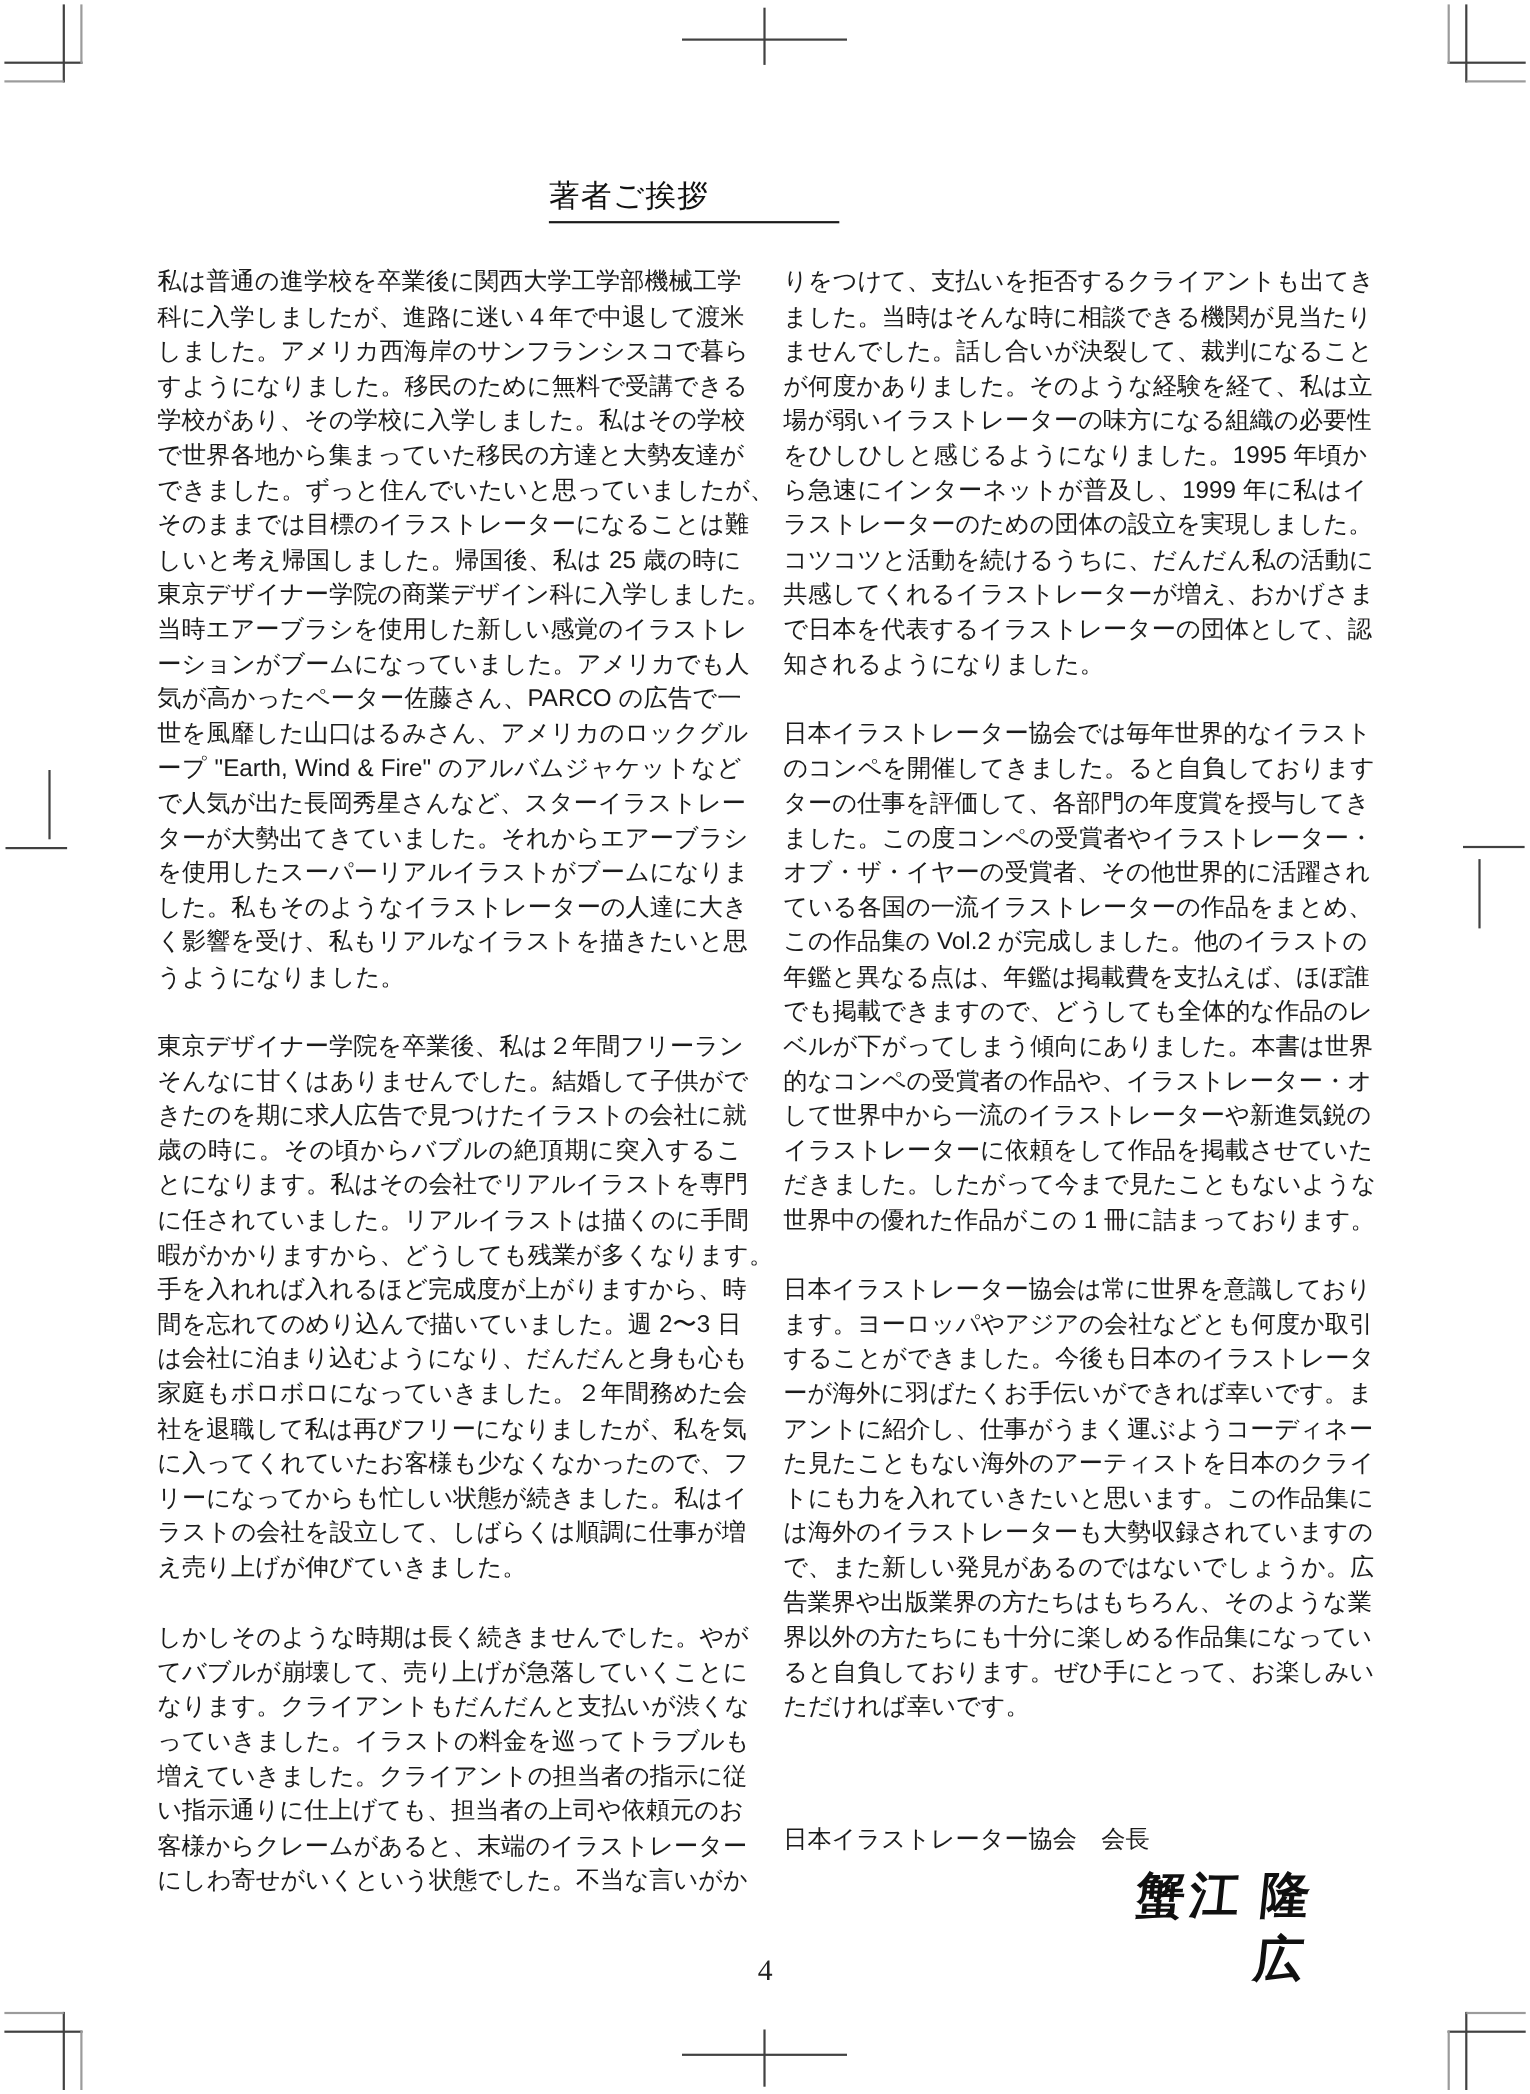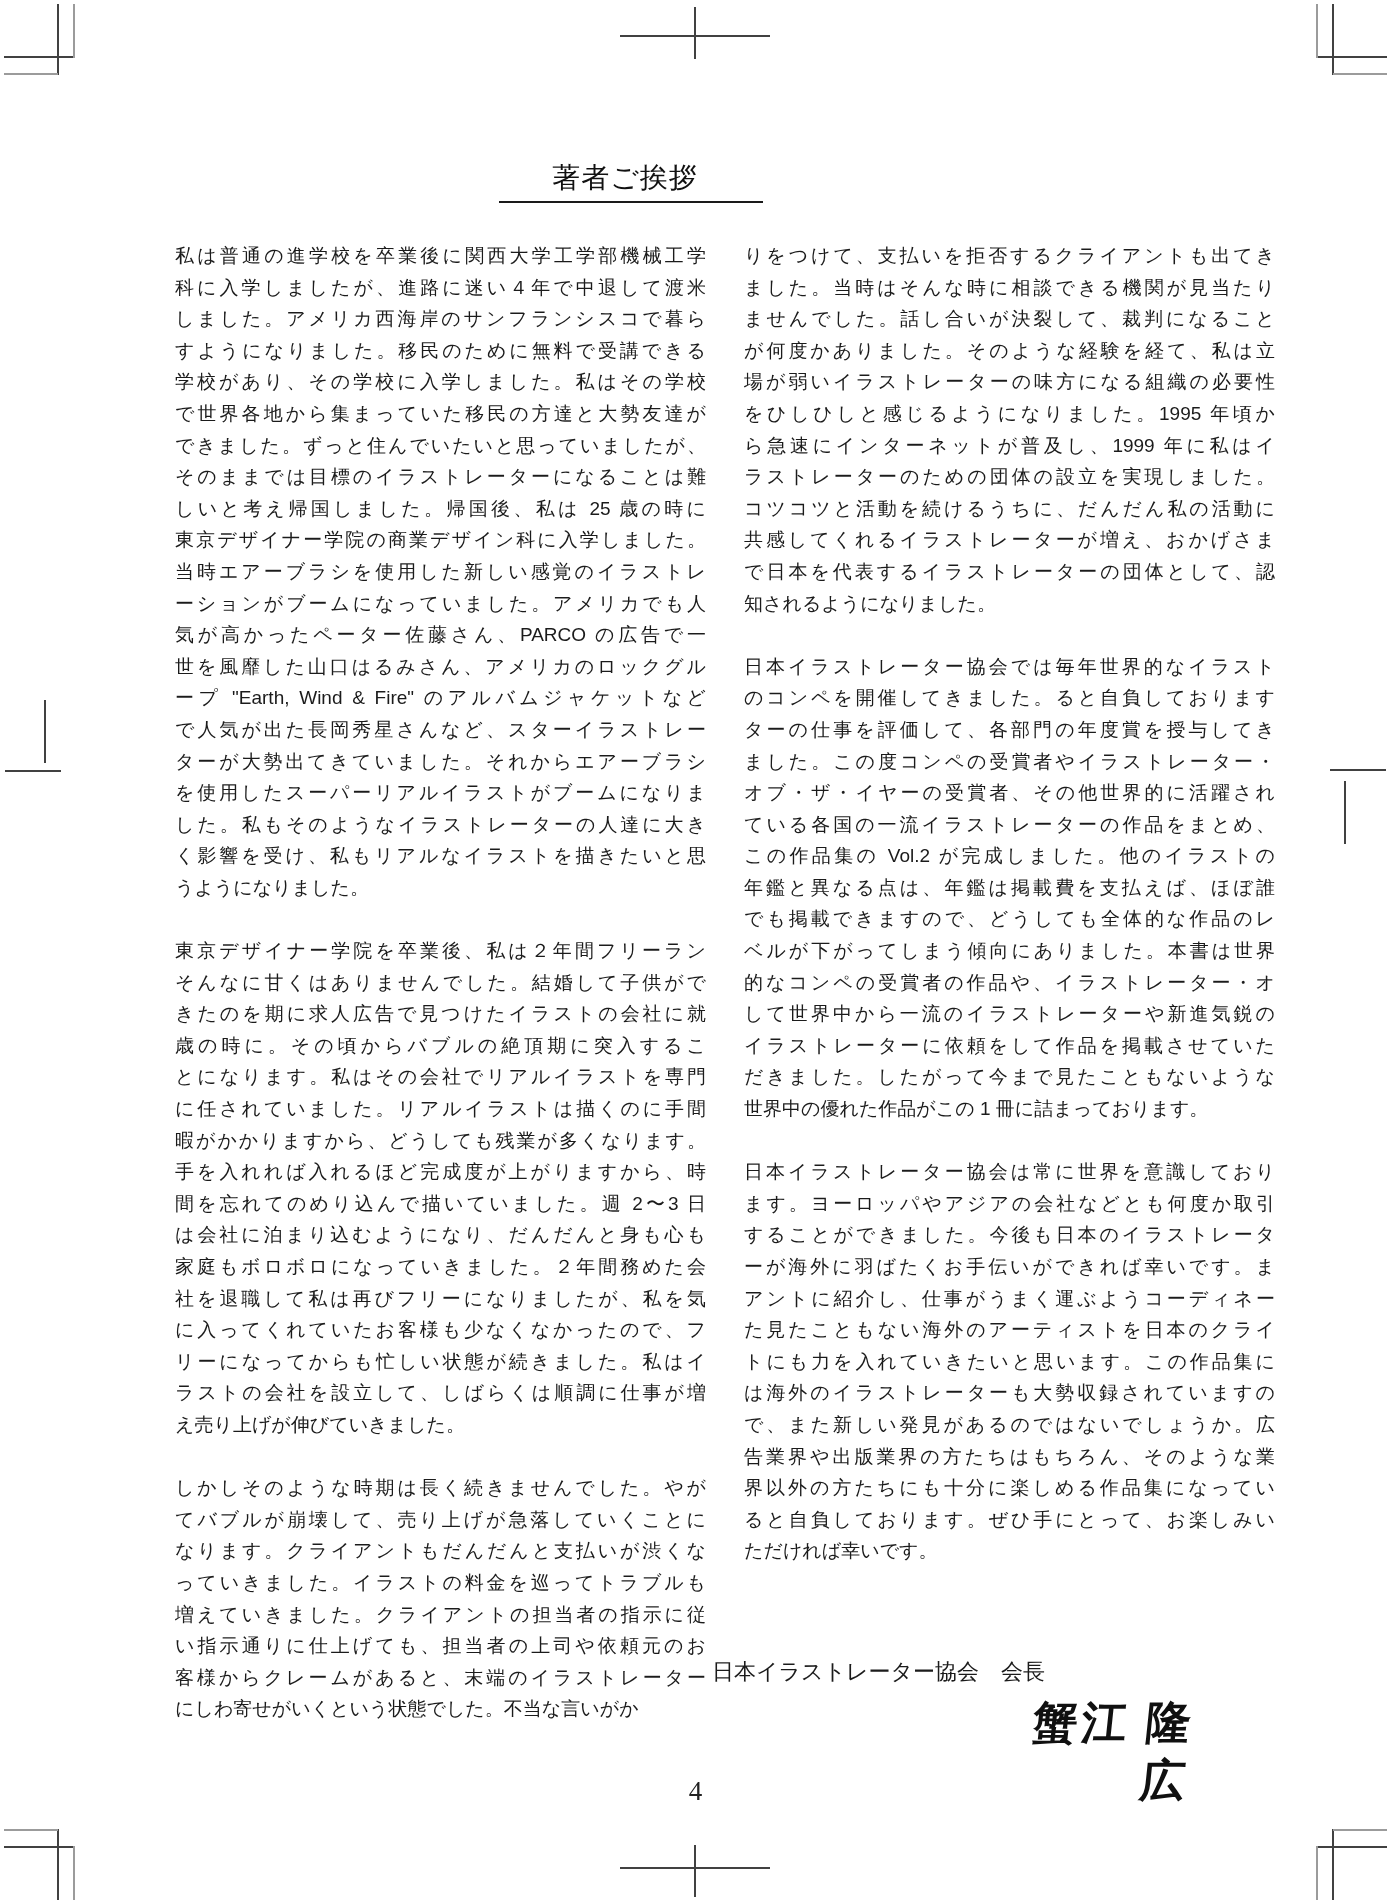--- a/index.html
+++ b/index.html
@@ -1,25 +1,25 @@
 <!DOCTYPE html>
 <html><head>
 <meta charset="utf-8">
 <style>
   html,body{margin:0;padding:0;background:#ffffff;}
   #page{position:relative;width:1391px;height:1904px;background:#ffffff;overflow:hidden;
         font-family:"Liberation Sans","DejaVu Sans",sans-serif;color:#1b1b1b;}
 
   
   #title-block{position:absolute;left:499px;top:157px;width:252px;height:44px;
-       border-bottom:2px solid #1a1a1a;text-align:center;padding-right:12px;}
+       border-bottom:2px solid #1a1a1a;text-align:left;padding-right:12px;}
   #title-block .t{font-size:28px;line-height:42px;letter-spacing:1px;color:#111;}
 
   
-  .col{position:absolute;top:240px;width:531px;font-size:19px;line-height:31.6px;margin-left:32px;}
+  .col{position:absolute;top:240px;width:531px;font-size:22px;line-height:31.6px;}
   #col-left{left:143px;}
   #col-right{left:712px;}
   .para{margin:0 0 31.6px 0;}
   .line{width:100%;text-align:justify;text-align-last:justify;white-space:nowrap;}
   .para .line:last-child{text-align-last:left;}
 
   
   #affiliation{position:absolute;left:712px;top:1656px;font-size:22px;line-height:32px;}
   #signature{position:absolute;left:982px;top:1694px;width:210px;text-align:right;
        font-family:"Liberation Serif","DejaVu Serif",serif;font-size:45px;line-height:58px;

